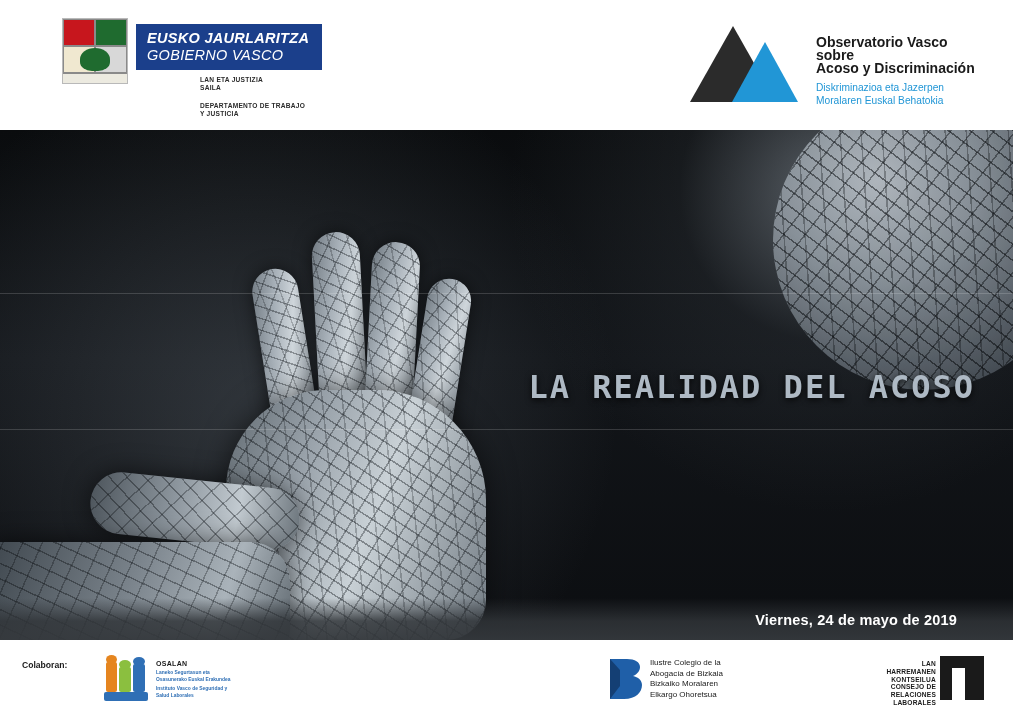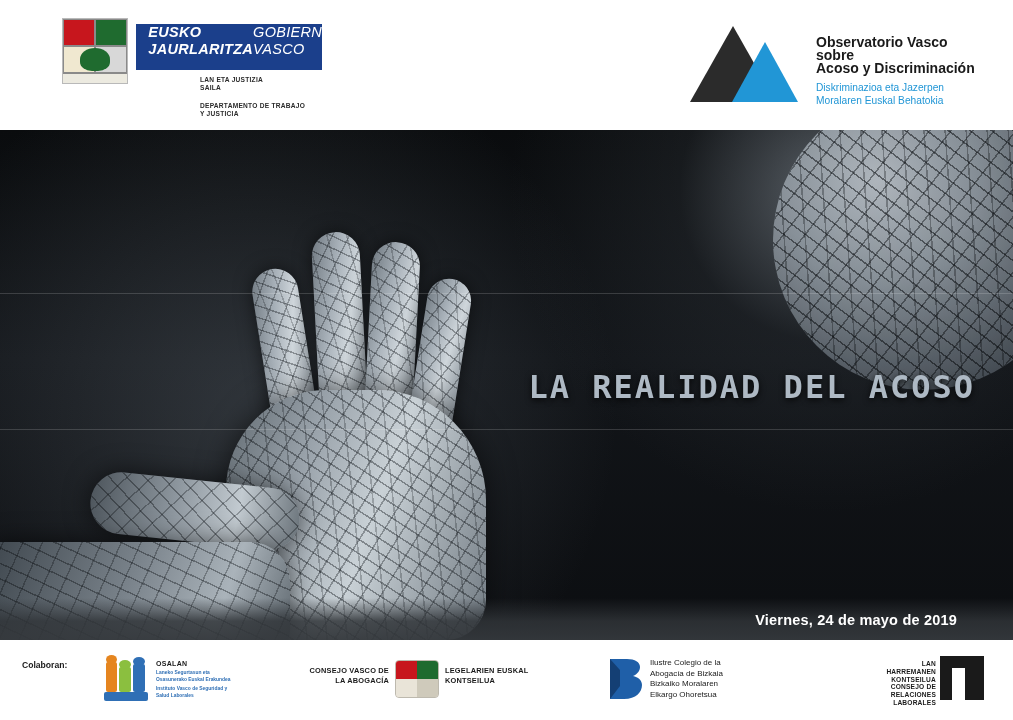--- a/index.html
+++ b/index.html
@@ -66,23 +66,23 @@
     width: 48%; height: 36%;
     background: #1f6b2f;
     border-radius: 50% 50% 40% 40%;
   }
   .gov-bar {
     position: absolute;
     left: 74px; top: 6px;
     width: 186px; height: 46px;
     background: #1b3f8b;
     display: flex;
-    flex-direction: row;
+    flex-direction: column;
     justify-content: center;
-    padding-left: 24px;
+    padding-left: 11px;
     box-sizing: border-box;
   }
   .gov-bar .l1 {
     color: #ffffff;
     font-size: 14.5px;
     font-weight: bold;
     font-style: italic;
     letter-spacing: 0.3px;
     line-height: 17px;
   }
@@ -591,32 +591,20 @@
     </div>
     <div class="osalan-text">
       <div class="osalan-name">OSALAN</div>
       <div class="osalan-sub" style="white-space: pre-line;">Laneko Segurtasun eta
 Osasunerako Euskal Erakundea</div>
       <div class="osalan-sub" style="white-space: pre-line;">Instituto Vasco de Seguridad y
 Salud Laborales</div>
     </div>
   </div>
 
-  <div class="cva">
-    <div class="cva-left" style="white-space: pre-line;">CONSEJO VASCO DE
-LA ABOGACÍA</div>
-    <div class="cva-mark">
-      <div class="cq cq1"></div>
-      <div class="cq cq2"></div>
-      <div class="cq cq3"></div>
-      <div class="cq cq4"></div>
-    </div>
-    <div class="cva-right" style="white-space: pre-line;">LEGELARIEN EUSKAL
-KONTSEILUA</div>
-  </div>
 
   <div class="icab">
     <div class="icab-mark">
       <svg width="42" height="46" viewBox="0 0 42 46">
         <path d="M6 3 L6 43 L20 43 C32 43 38 36 38 29 C38 24 34 21 29 20 C34 18 36 14 36 11 C36 6 31 3 23 3 Z" fill="#1f5fa8"></path>
         <path d="M6 3 L6 43 L16 30 L16 14 Z" fill="#143f74"></path>
       </svg>
     </div>
     <div class="icab-text">
       <div style="white-space: pre-line;">Ilustre Colegio de la

